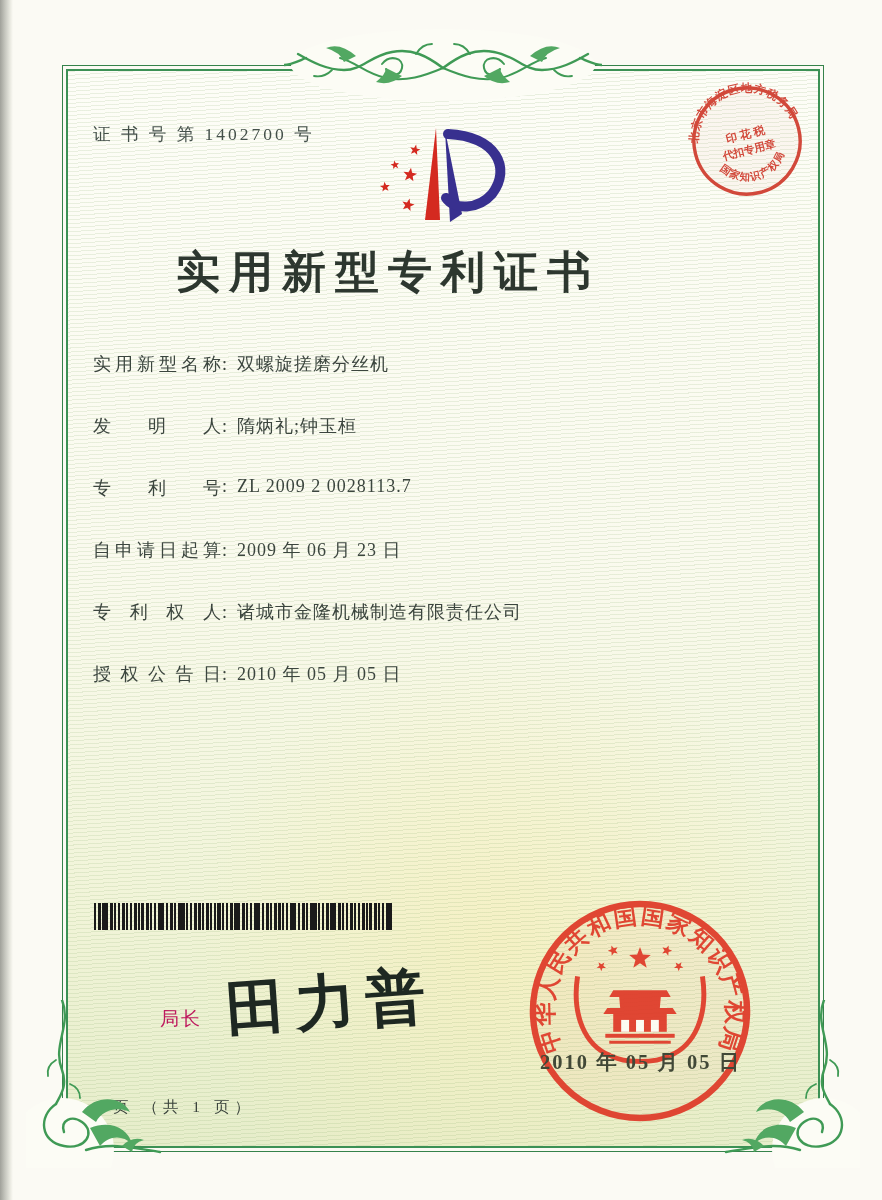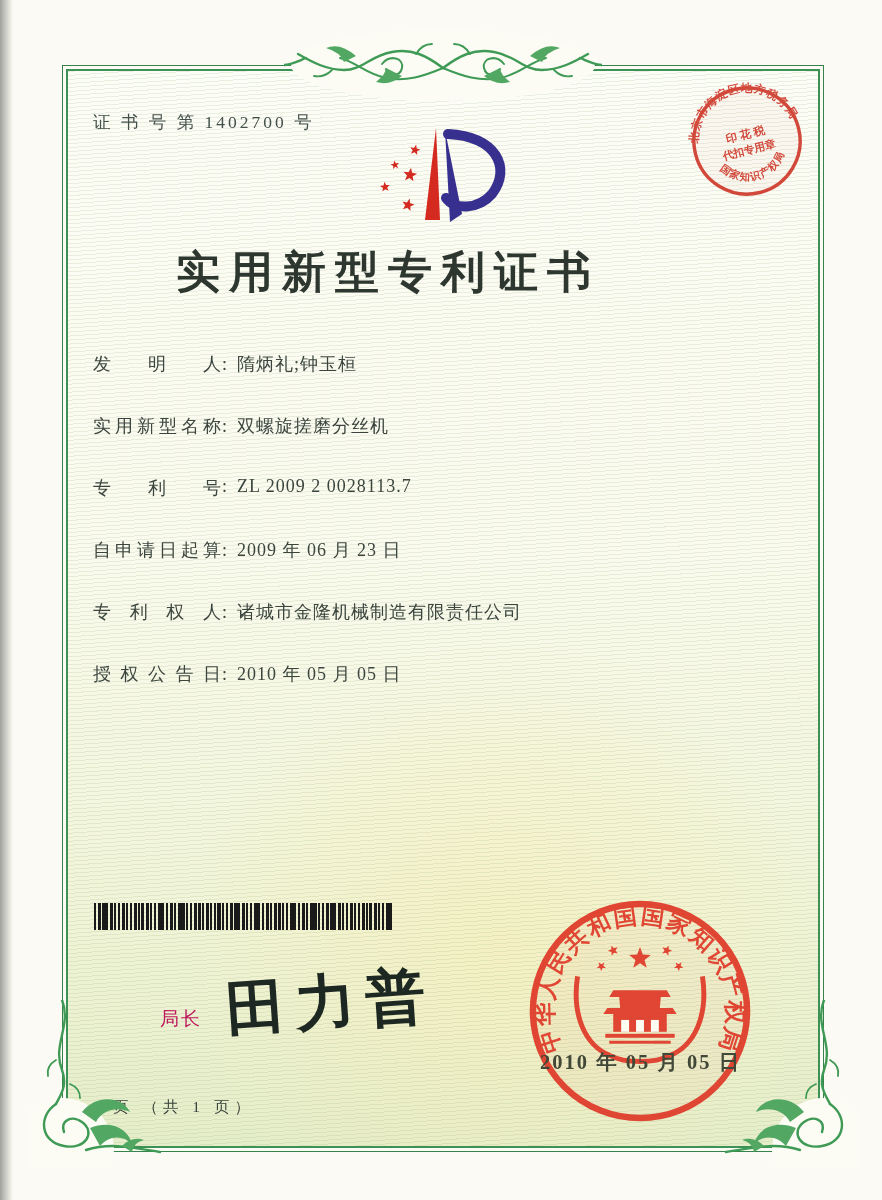--- a/index.html
+++ b/index.html
@@ -17,21 +17,21 @@
     border:1px solid #35824a;z-index:1;}
   .frame-inner{position:absolute;inset:3px;border:2px solid #3c9155;
     background:
       repeating-linear-gradient(176deg, rgba(128,168,102,0.16) 0 1px, rgba(0,0,0,0) 1px 4px),
       radial-gradient(60% 42% at 58% 82%, rgba(249,238,180,0.55), rgba(249,238,180,0) 70%),
       linear-gradient(180deg,#fdfdf7 0%,#fafaee 45%,#f1f4d8 78%,#e6edca 100%);
   }
   .ornament{position:absolute;z-index:3;pointer-events:none;}
   
   .abs{position:absolute;z-index:2;}
-  .cert-no{left:93px;top:110px;font-size:17.5px;letter-spacing:3px;color:#44504a;}
+  .cert-no{left:93px;top:122px;font-size:17.5px;letter-spacing:3px;color:#44504a;}
   .logo{left:336px;top:110px;}
   .tax-stamp{left:688px;top:82px;transform:rotate(-14deg);opacity:.92;}
   .title{left:62px;top:243px;width:652px;text-align:center;
     font-size:44px;font-weight:bold;letter-spacing:9px;color:#2d372f;}
   .fields{left:93px;top:352px;width:660px;font-size:18px;color:#3b453e;}
   .field-row{height:24px;margin-bottom:38px;white-space:nowrap;}
   .flabel{display:inline-block;width:128px;text-align:justify;text-align-last:justify;vertical-align:top;}
   .fcolon{display:inline-block;margin:0 10px 0 1px;}
   .fvalue{letter-spacing:1px;}
   .paras{left:76px;top:697px;width:738px;font-size:17.2px;line-height:31px;
@@ -140,24 +140,24 @@
     <textPath href="#taxBot" startOffset="50%" text-anchor="middle">国家知识产权局</textPath>
   </text>
   <text x="60" y="57" text-anchor="middle" font-size="11.5" font-weight="bold" fill="#cf3a2c">印 花 税</text>
   <text x="60" y="73" text-anchor="middle" font-size="11" font-weight="bold" fill="#cf3a2c">代扣专用章</text>
 </svg>
 
 <div class="abs title">实用新型专利证书</div>
 
 <div class="abs fields">
   <div class="field-row">
+    <span class="flabel">实用新型名称</span><span class="fcolon">:</span><span class="fvalue">双螺旋搓磨分丝机</span>
+  </div>
+  <div class="field-row">
     <span class="flabel">发明人</span><span class="fcolon">:</span><span class="fvalue">隋炳礼;钟玉桓</span>
-  </div>
-  <div class="field-row">
-    <span class="flabel">实用新型名称</span><span class="fcolon">:</span><span class="fvalue">双螺旋搓磨分丝机</span>
   </div>
   <div class="field-row">
     <span class="flabel">专利号</span><span class="fcolon">:</span><span class="fvalue">ZL 2009 2 0028113.7</span>
   </div>
   <div class="field-row">
     <span class="flabel">自申请日起算</span><span class="fcolon">:</span><span class="fvalue">2009 年 06 月 23 日</span>
   </div>
   <div class="field-row">
     <span class="flabel">专利权人</span><span class="fcolon">:</span><span class="fvalue">诸城市金隆机械制造有限责任公司</span>
   </div>

